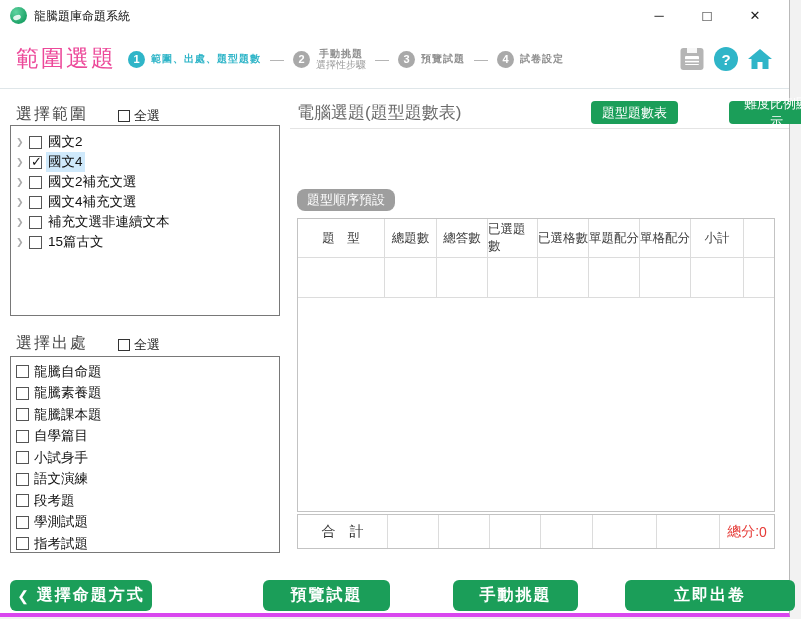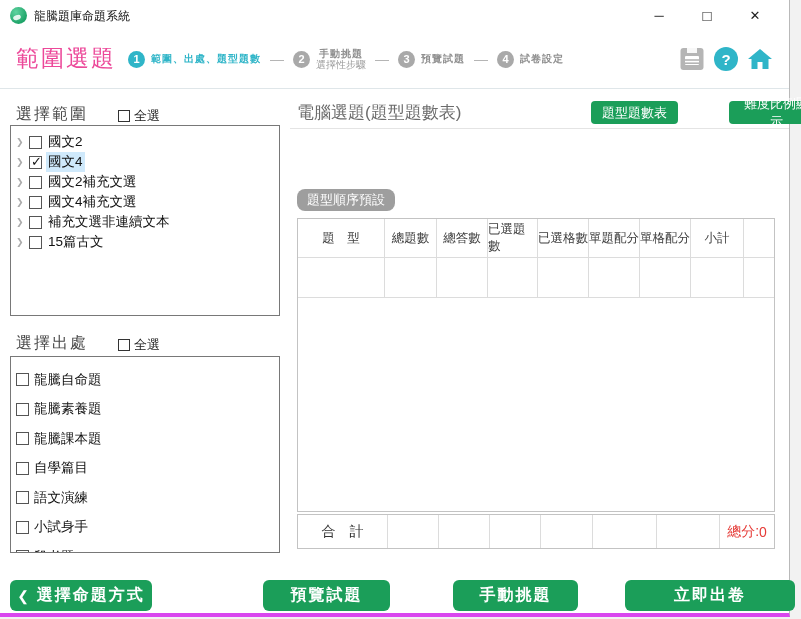--- a/index.html
+++ b/index.html
@@ -43,21 +43,21 @@
   .selectall { position:absolute; display:flex; align-items:center; gap:4px; font-size:13px; color:#222; }
   .cb { display:inline-block; width:13px; height:13px; border:1px solid #555; background:#fff;
         position:relative; flex:none; }
   .cb.small { width:12px; height:12px; border-color:#333; }
   .cb.checked::after { content:"\2713"; position:absolute; left:1px; top:-3px; font-size:13px; color:#111; }
   .listbox { position:absolute; background:#fff; border:1px solid #787878; overflow:hidden; }
   .tree-item { display:flex; align-items:center; height:20px; padding-left:5px; gap:4px; font-size:13.5px; color:#111; }
   .twisty { color:#ababab; font-size:9px; width:9px; flex:none; }
   .tree-label { padding:1px 2px; }
   .tree-label.hl { background:#cfe9fb; }
-  .src-item { display:flex; align-items:center; height:21.5px; padding-left:5px; gap:5px; font-size:13.5px; color:#111;margin-top:8px; }
+  .src-item { display:flex; align-items:center; height:21.5px; padding-left:5px; gap:5px; font-size:13.5px; color:#111; }
 
   
   .main-title { position:absolute; left:297px; top:101px; font-size:17px; color:#6b6b6b; }
   .pill-btn { position:absolute; height:23px; background:#1b9e59; color:#fff; border:none; border-radius:4px;
               font-size:13px; font-family:inherit; display:flex; align-items:center; justify-content:center; padding:0 9px; }
   .hdr-divider { position:absolute; left:290px; top:128px; width:499px; height:1px; background:#e4e4e4; }
   .chip { position:absolute; left:297px; top:189px; height:22px; background:#9e9e9e; color:#fff;
           border:none; border-radius:8px; font-size:13px; font-family:inherit; padding:0 10px;
           display:flex; align-items:center; }
   .qtable { position:absolute; left:297px; top:218px; width:478px; height:294px;
@@ -204,33 +204,37 @@
     <div class="src-item">
       <span class="cb"></span>
       <span>龍騰課本題</span>
     </div>
     <div class="src-item">
       <span class="cb"></span>
       <span>自學篇目</span>
     </div>
     <div class="src-item">
       <span class="cb"></span>
+      <span>小試身手</span>
+    </div>
+    <div class="src-item">
+      <span class="cb"></span>
       <span>語文演練</span>
     </div>
     <div class="src-item">
       <span class="cb"></span>
-      <span>小試身手</span>
-    </div>
-    <div class="src-item">
-      <span class="cb"></span>
       <span>段考題</span>
     </div>
     <div class="src-item">
       <span class="cb"></span>
       <span>學測試題</span>
+    </div>
+    <div class="src-item">
+      <span class="cb"></span>
+      <span>指考試題</span>
     </div>
   </div>
 
   <div class="main-title">電腦選題(題型題數表)</div>
   <button class="pill-btn" style="left:591px; top:101px; width:87px;">題型題數表</button>
   <button class="pill-btn" style="left:685px; top:101px; width:95px;margin-left:44px;">難度比例顯示</button>
   <div class="hdr-divider"></div>
 
   <button class="chip">題型順序預設</button>
 

